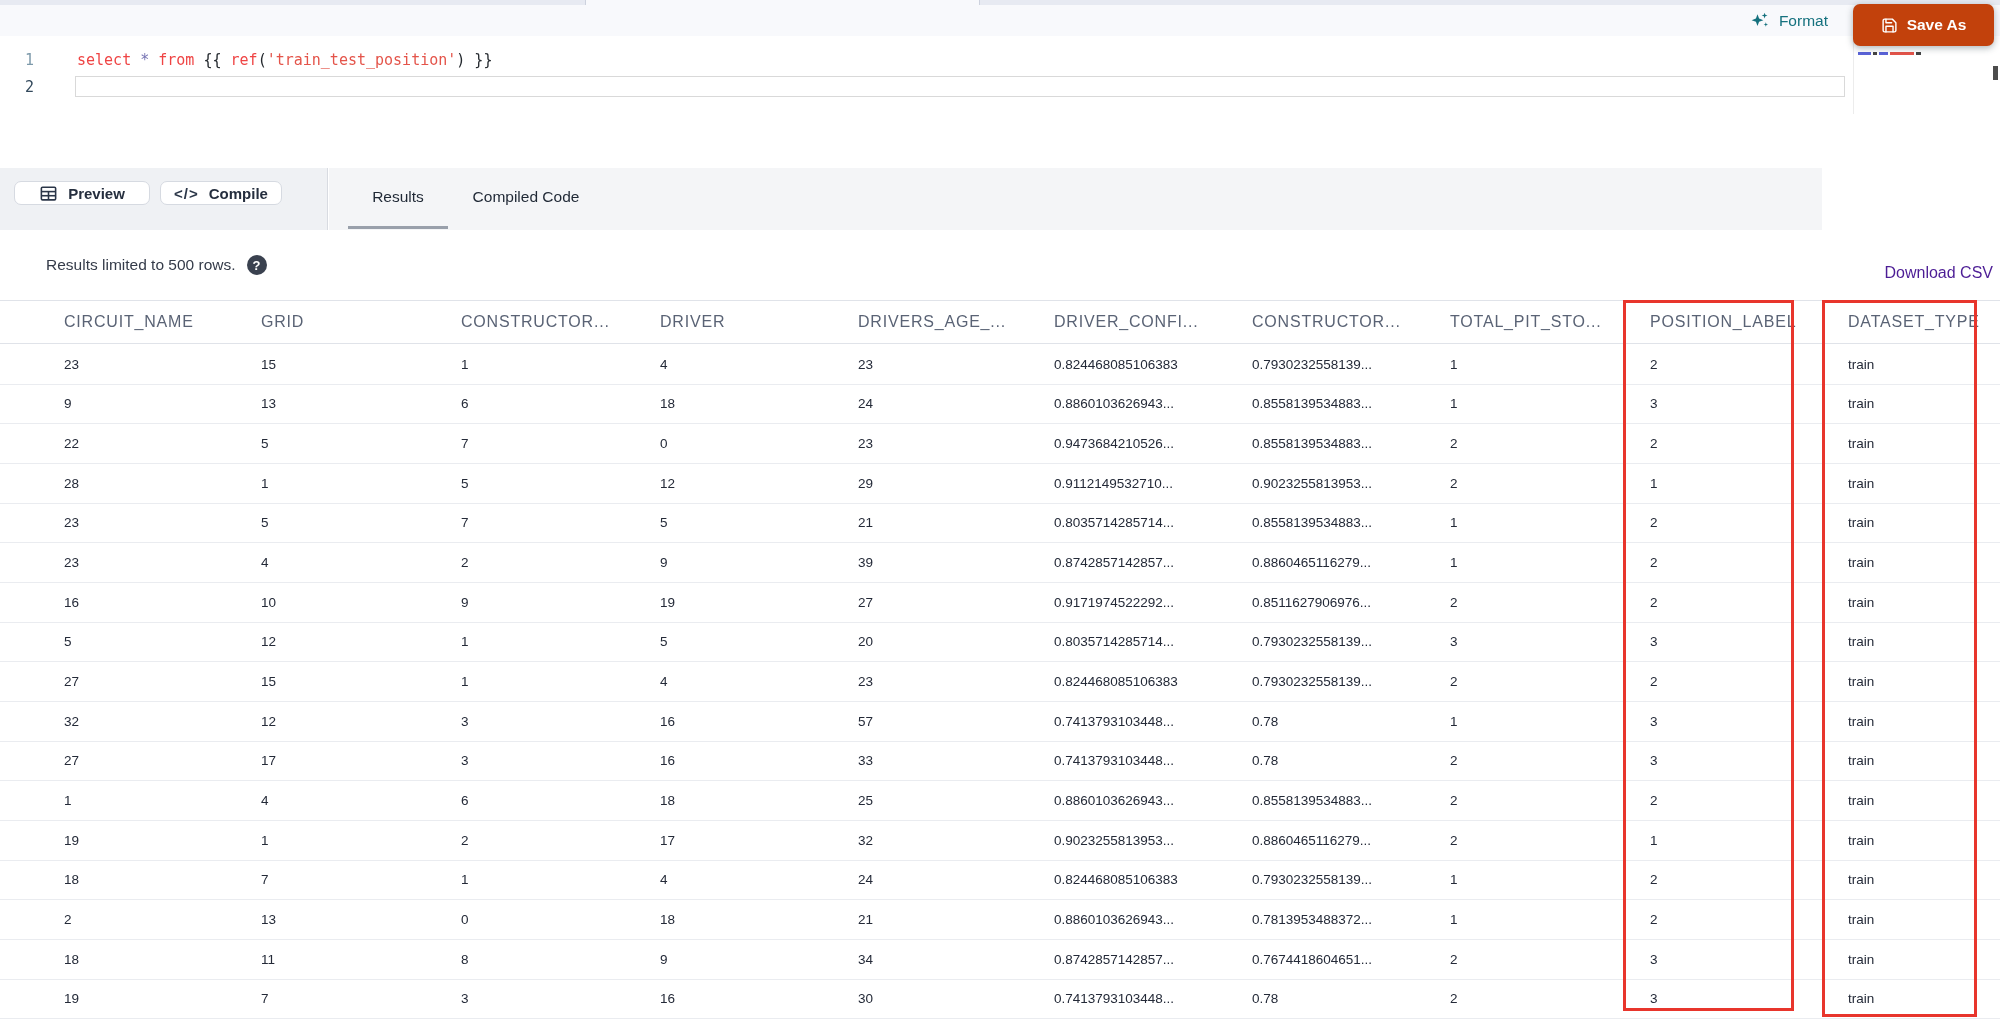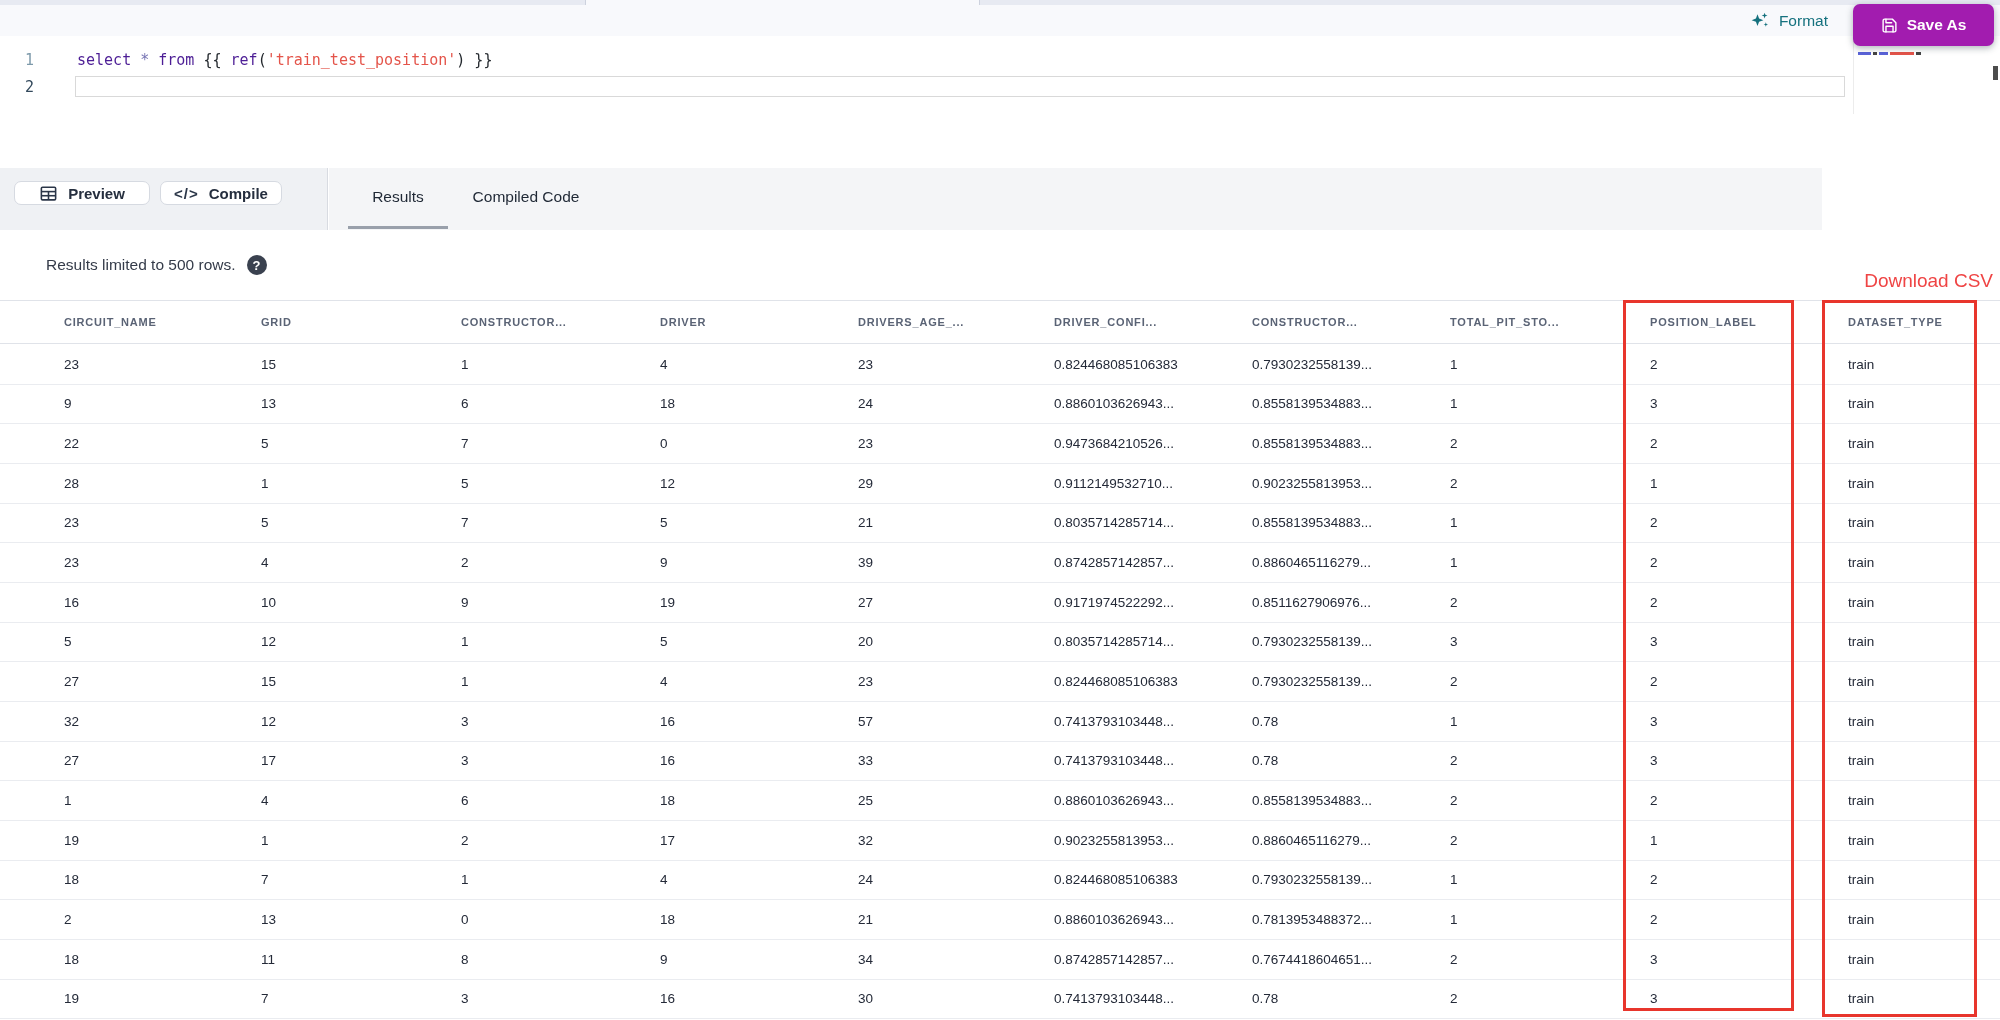--- a/index.html
+++ b/index.html
@@ -31,21 +31,21 @@
     color: #ffffff; font-size: 15.5px; font-weight: 700; cursor: pointer;
     font-family: "Liberation Sans", sans-serif; z-index: 5;
   }
 
   
   .code-area { position: absolute; left: 0; top: 36px; width: 2000px; height: 132px; background: #ffffff; }
   .gutter-num { position: absolute; left: 0; width: 34px; text-align: right; font-family: "DejaVu Sans Mono", monospace; font-size: 15px; line-height: 20px; }
   .gutter-num.n1 { top: 14px; color: #7e9aab; }
   .gutter-num.n2 { top: 41px; color: #33495c; }
   .code-line { position: absolute; left: 77px; top: 14px; font-family: "DejaVu Sans Mono", monospace; font-size: 15px; line-height: 20px; white-space: pre; }
-  .tok-keyword { color: #4c1d95; margin-top: 20px; }
+  .tok-keyword { color: #ef4444; margin-top: 20px; }
   .tok-operator { color: #7673b3; }
   .tok-string { color: #e4544a; }
   .tok-plain { color: #24292e; }
   .cursor-line { position: absolute; left: 75px; top: 40px; width: 1770px; height: 21px; border: 1px solid #d9d9d9; background: #ffffff; }
   .minimap { position: absolute; left: 1853px; top: 0; width: 114px; height: 78px; background: #ffffff; border-left: 1px solid #ececec; }
   .mini-line { position: absolute; left: 4px; top: 16px; height: 3px; display: flex; gap: 2px; }
   .mini-line i { display: block; height: 3px; }
   .scroll-dot { position: absolute; left: 1993px; top: 30px; width: 5px; height: 14px; background: #4c4c4c; }
 
   
@@ -65,26 +65,26 @@
   .tab { position: absolute; top: 0; height: 58px; display: flex; align-items: center; justify-content: center; font-size: 15.5px; color: #1f2835; font-weight: 500; cursor: pointer; }
   .tab-results { left: 19px; width: 100px; }
   .tab-compiled { left: 131px; width: 132px; }
   .tab-underline { position: absolute; left: 19px; top: 58px; width: 100px; height: 3px; background: #99a0ab; }
 
   
   .results-bar { position: absolute; left: 0; top: 230px; width: 2000px; height: 70px; background: #ffffff; }
   .results-msg { position: absolute; left: 6px; top: 0; height: 70px; display: flex; align-items: center; gap: 11px; margin-left: 40px; }
   .results-msg .msg-text { font-size: 15.5px; color: #343b49; }
   .help-icon { width: 20px; height: 20px; border-radius: 50%; background: #3a414f; color: #ffffff; font-size: 13px; font-weight: 700; display: flex; align-items: center; justify-content: center; cursor: pointer; }
-  .download-csv { position: absolute; right: 7px; top: 16px; height: 70px; display: flex; align-items: center; font-size: 19px; color: #ef4444; cursor: pointer; }
+  .download-csv { position: absolute; right: 7px; top: 8px; height: 70px; display: flex; align-items: center; font-size: 16px; color: #4c1d95; cursor: pointer; }
 
   
   .grid-cols { display: grid; grid-template-columns: 197px 200px 199px 198px 196px 198px 198px 200px 198px 1fr; padding-left: 48px; }
   .table-header { position: absolute; left: 0; top: 300px; width: 2000px; height: 44px; border-top: 1px solid #e0e3e9; border-bottom: 1px solid #e0e3e9; background: #ffffff; align-items: center; }
-  .th { font-size: 11px; font-weight: 700; letter-spacing: 0.8px; color: #5a6375; padding-left: 16px; white-space: nowrap; overflow: hidden; }
+  .th { font-size: 16px; font-weight: 400; letter-spacing: 0.8px; color: #5a6375; padding-left: 16px; white-space: nowrap; overflow: hidden; }
   .table-body { position: absolute; left: 0; top: 345px; width: 2000px; }
   .tr { height: 39.67px; border-bottom: 1px solid #eaecf0; align-items: center; }
   .td { font-size: 13.5px; color: #242a38; padding-left: 16px; white-space: nowrap; overflow: hidden; }
 
   
   .hl-box { position: absolute; border: 3px solid #e8352c; z-index: 8; pointer-events: none; }
   .hl-position { left: 1623px; top: 300px; width: 171px; height: 711px; }
   .hl-dataset { left: 1822px; top: 300px; width: 155px; height: 717px; }
 </style>
 </head>
@@ -100,21 +100,21 @@
     <div class="format-btn">
       <svg width="20" height="20" viewBox="0 0 24 24">
         <path fill="#15717e" d="M9 4l1.9 5.1L16 11l-5.1 1.9L9 18l-1.9-5.1L2 11l5.1-1.9z"></path>
         <path fill="#15717e" d="M17.5 2l.9 2.6 2.6.9-2.6.9-.9 2.6-.9-2.6-2.6-.9 2.6-.9z"></path>
         <path fill="#15717e" d="M19 13.5l.7 2 2 .7-2 .7-.7 2-.7-2-2-.7 2-.7z"></path>
       </svg>
       <span>Format</span>
     </div>
   </div>
 
-  <button class="save-as-btn" style="background: #a21caf;">
+  <button class="save-as-btn" style="background: #c2410c;">
     <svg width="17" height="17" viewBox="0 0 24 24" fill="none" stroke="#ffffff" stroke-width="2" stroke-linecap="round" stroke-linejoin="round">
       <path d="M19 21H5a2 2 0 0 1-2-2V5a2 2 0 0 1 2-2h11l5 5v11a2 2 0 0 1-2 2z"></path>
       <path d="M17 21v-8H7v8"></path>
       <path d="M7 3v5h8"></path>
     </svg>
     <span>Save As</span>
   </button>
 
   <div class="code-area">
     <div class="gutter-num n1">1</div>

